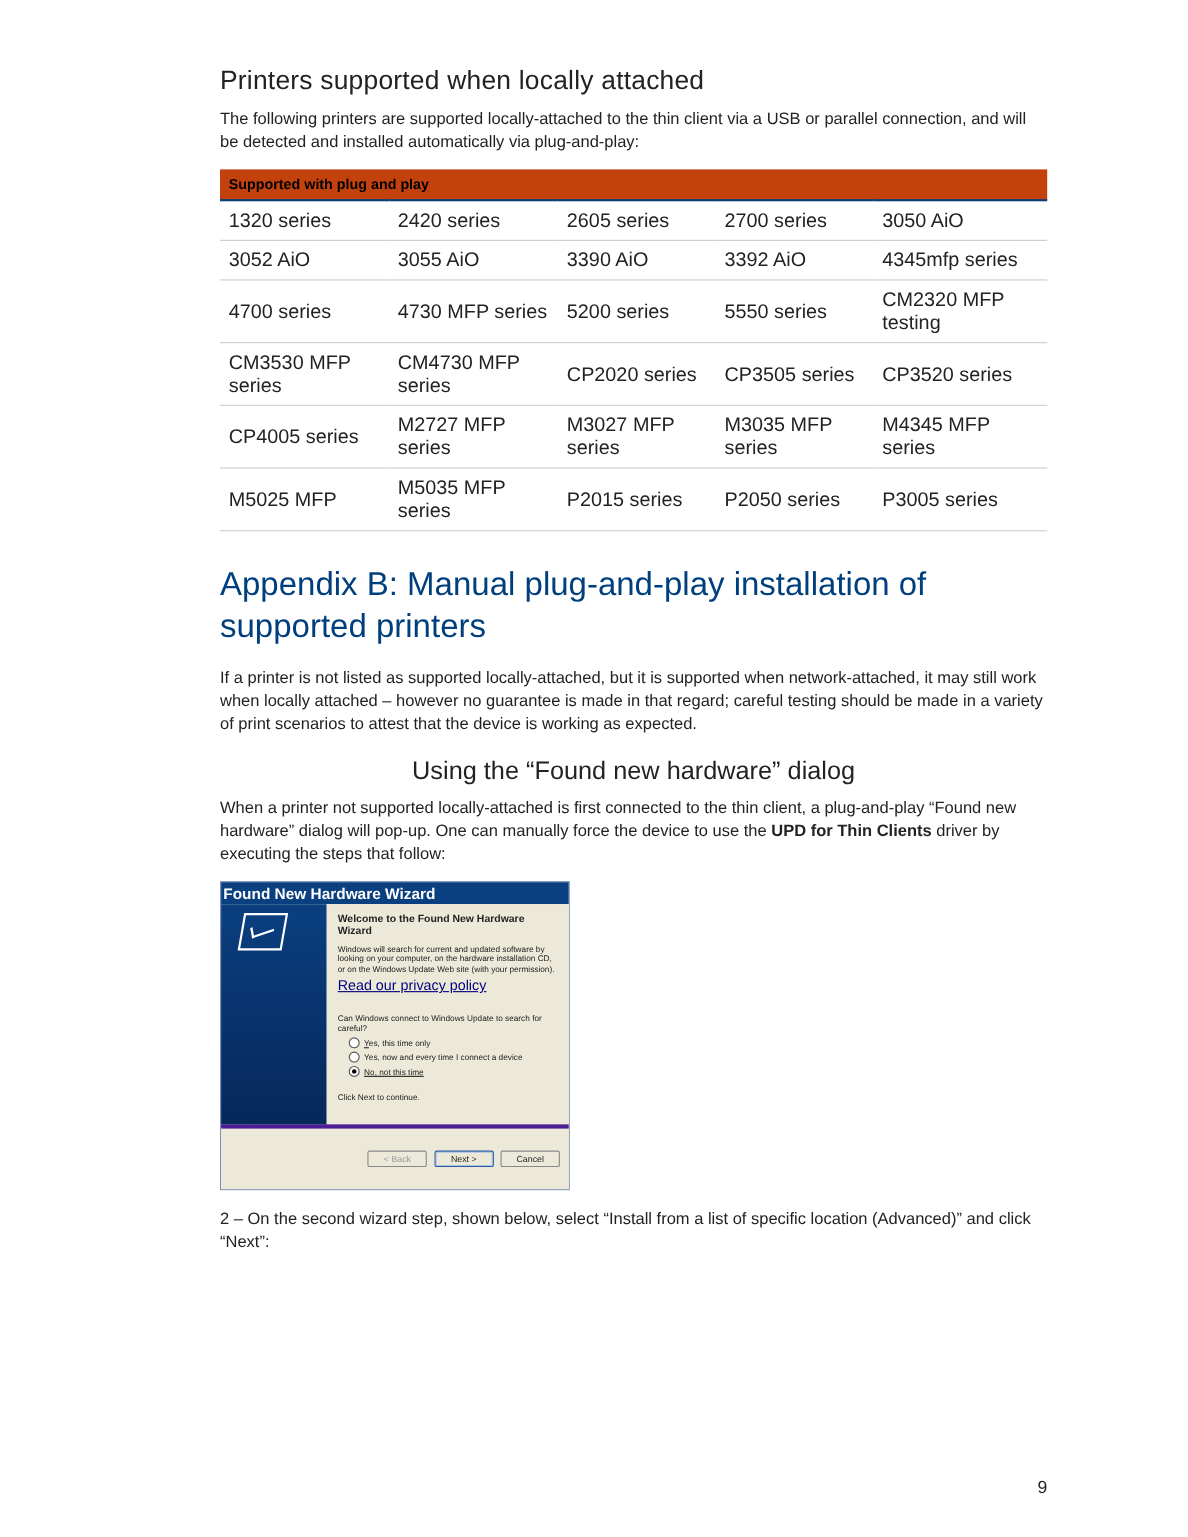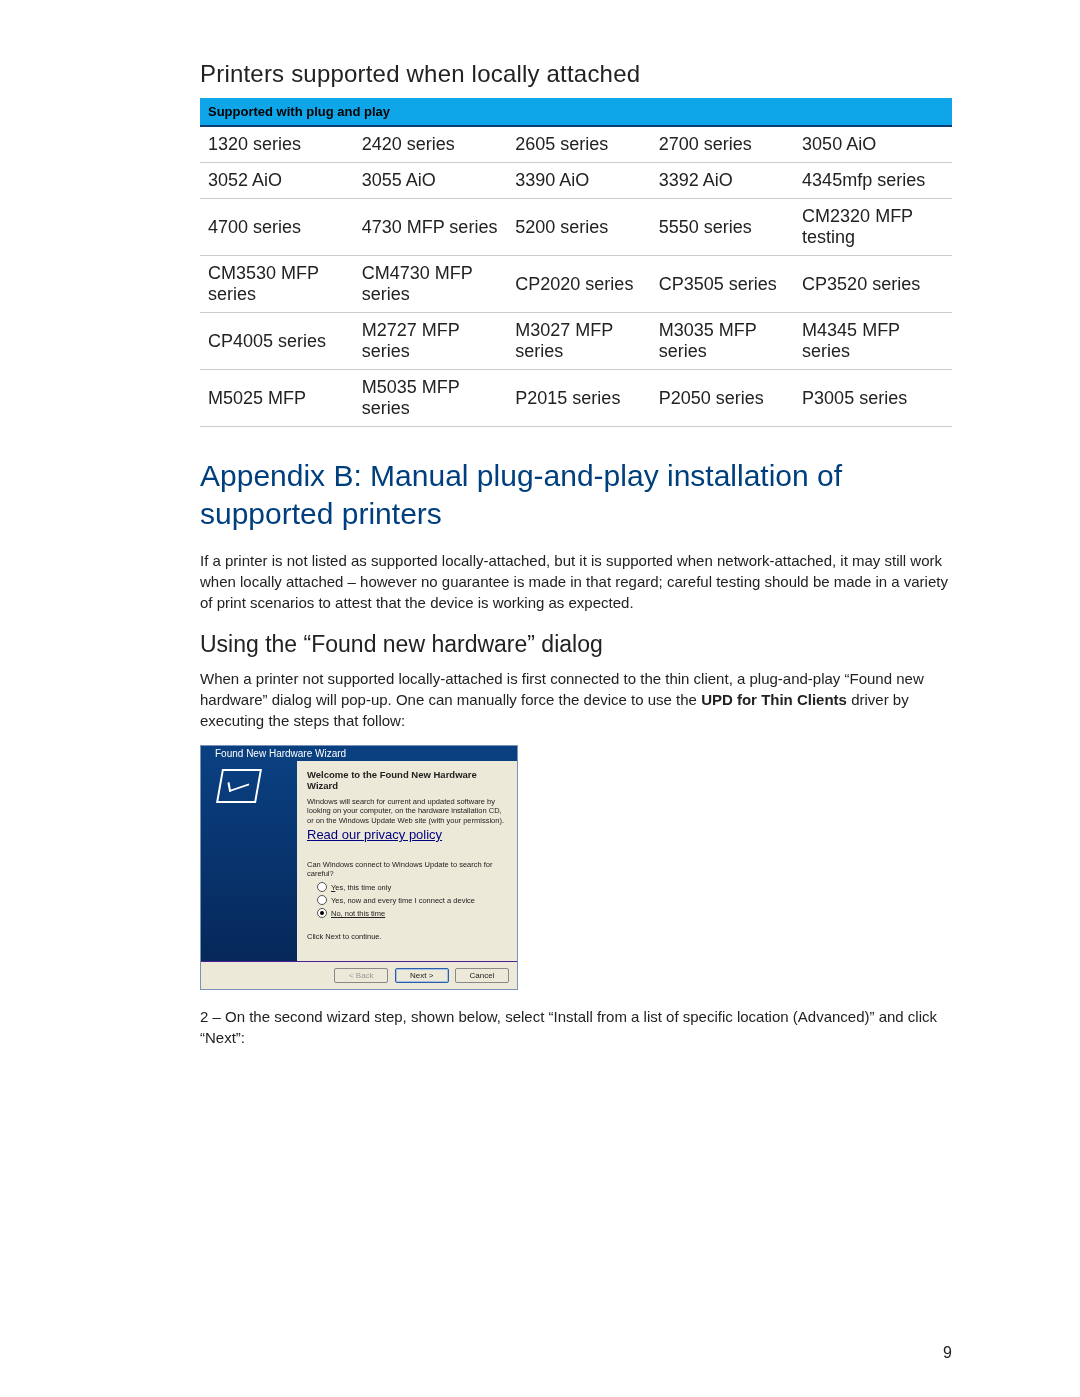--- a/index.html
+++ b/index.html
@@ -31,21 +31,21 @@
     font-weight: 300;
     font-family: "Segoe UI Light", "Segoe UI", Arial, sans-serif;
   }
   table.printers {
     width: 100%;
     border-collapse: collapse;
     margin-bottom: 30px;
     font-size: 13px;
   }
   table.printers th {
-    background: #0ea5e9;
+    background: #c2410c;
     color: #000;
     text-align: left;
     font-weight: 700;
     padding: 6px 8px;
     border-bottom: 2px solid #0a3f73;
     font-size: 13px;
   }
   table.printers td {
     padding: 7px 8px;
     border-bottom: 1px solid #ccc;
@@ -58,34 +58,35 @@
     color: #003f7d;
     margin: 26px 0 18px 0;
     line-height: 1.25;
     font-family: "Segoe UI Light", "Segoe UI", Arial, sans-serif;
   }
   .subheading {
     font-size: 23px;
     font-weight: 300;
     margin: 18px 0 10px 0;
     font-family: "Segoe UI Light", "Segoe UI", Arial, sans-serif;
+    text-align: center;
   }
   .wiz {
     width: 316px;
     border: 1px solid #7a92b5;
     margin: 4px 0 16px 0;
     font-family: Tahoma, Arial, sans-serif;
     font-size: 8.5px;
   }
   .wiz-title {
     background: #0a3f80;
     color: #fff;
-    font-weight: 400;
-    padding: 2px 14px;
-    font-size: 10px;
+    font-weight: 700;
+    padding: 2px 2px;
+    font-size: 14px;
   }
   .wiz-body {
     display: flex;
     background: #ece9d8;
   }
   .wiz-left {
     width: 96px;
     height: 200px;
     background: linear-gradient(180deg, #0a3f80 0%, #06285a 100%);
     display: flex;
@@ -166,22 +167,22 @@
     top: 2px;
   }
   .wiz-opt .u { text-decoration: underline; }
   .wiz-opt[data-name="wizard-option-no"] .label-text { text-decoration: underline; }
   .wiz-continue {
     font-size: 7.5px;
     margin-top: 14px;
   }
   .wiz-buttons {
     background: #ece9d8;
-    border-top: 1px solid #4c1d95;
-    padding: 6px 8px;
+    border-top: 4px solid #4c1d95;
+    padding: 20px 8px;
     text-align: right;
   }
   .wiz-btn {
     display: inline-block;
     font-size: 8px;
     padding: 2px 0;
     width: 52px;
     text-align: center;
     background: #ece9d8;
     border: 1px solid #888;
@@ -198,20 +199,21 @@
     font-size: 16px;
     font-weight: 300;
   }
 </style>
 </head>
 <body>
 
 <div class="page">
 
   <h2 class="section-heading" data-name="section-heading-local">Printers supported when locally attached</h2>
+  <p class="para" data-name="section-intro-local">The following printers are supported locally-attached to the thin client via a USB or parallel connection, and will be detected and installed automatically via plug-and-play:</p>
 
   <table class="printers" data-name="printers-table">
     <thead>
       <tr>
           <th colspan="5" data-name="table-header">Supported with plug and play</th>
         </tr>
     </thead>
     <tbody id="printer-rows">
         <tr data-name="table-row">
           <td data-name="table-cell">1320 series</td>

